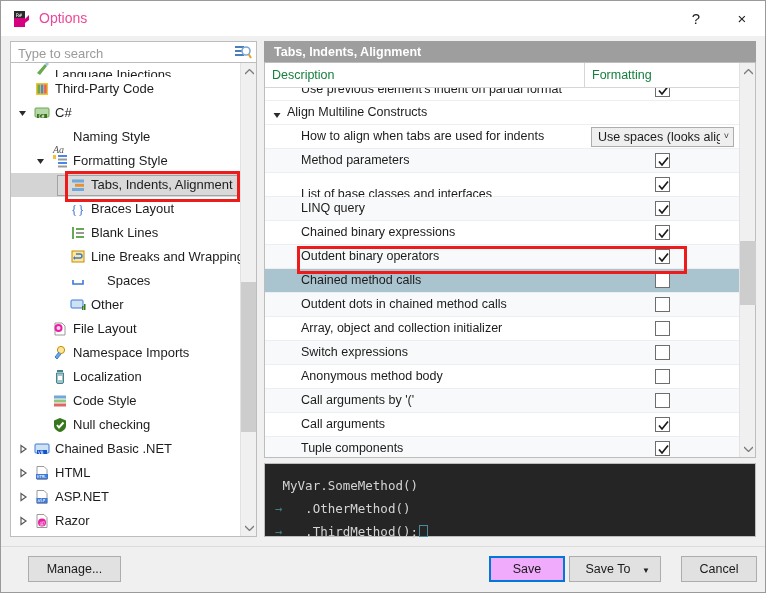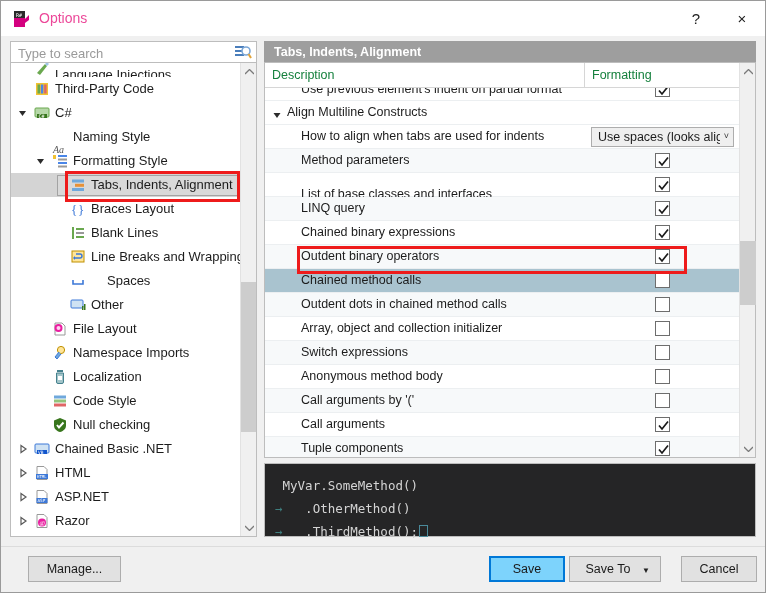--- a/index.html
+++ b/index.html
@@ -72,21 +72,21 @@
     font-family:"DejaVu Sans Mono", monospace;font-size:12.5px;color:#d4d4d4;padding:10px 0 0 10px;}
   .cline{height:23px;line-height:23px;white-space:pre;}
   .tabarrow{color:#3f7f7f;}
   .eofbox{display:inline-block;width:7px;height:10px;border:1px solid #4a8a9a;vertical-align:-1px;margin-left:1px;}
 
   
   .footer{position:absolute;left:0;right:0;bottom:0;height:46px;background:#f0f0f0;border-top:1px solid #dcdcdc;box-sizing:border-box;}
   .btn{position:absolute;top:9px;height:26px;background:#e1e1e1;border:1px solid #adadad;box-sizing:border-box;
        font-family:"Liberation Sans",sans-serif;font-size:12.5px;color:#1a1a1a;display:flex;align-items:center;justify-content:center;cursor:default;}
   #btn-manage{left:11px;width:93px;margin-left:16px;}
-  #btn-save{left:488px;width:76px;border:2px solid #0078d7;background:#7dd3fc;}
+  #btn-save{left:488px;width:76px;border:2px solid #0078d7;background:#f0abfc;}
   #btn-saveto{left:568px;width:92px;}
   #btn-saveto .lbl2{margin-right:14px;}
   #btn-saveto .dd{position:absolute;right:10px;top:10px;font-size:8px;color:#222;line-height:8px;}
   #btn-cancel{left:680px;width:76px;}
 
   
   .annot{position:absolute;border:3px solid #ee1b1b;box-sizing:border-box;pointer-events:none;}
   #annot-tree{left:64px;top:170px;width:175px;height:31px;}
   #annot-row{left:296px;top:245px;width:390px;height:28px;}
 </style>

